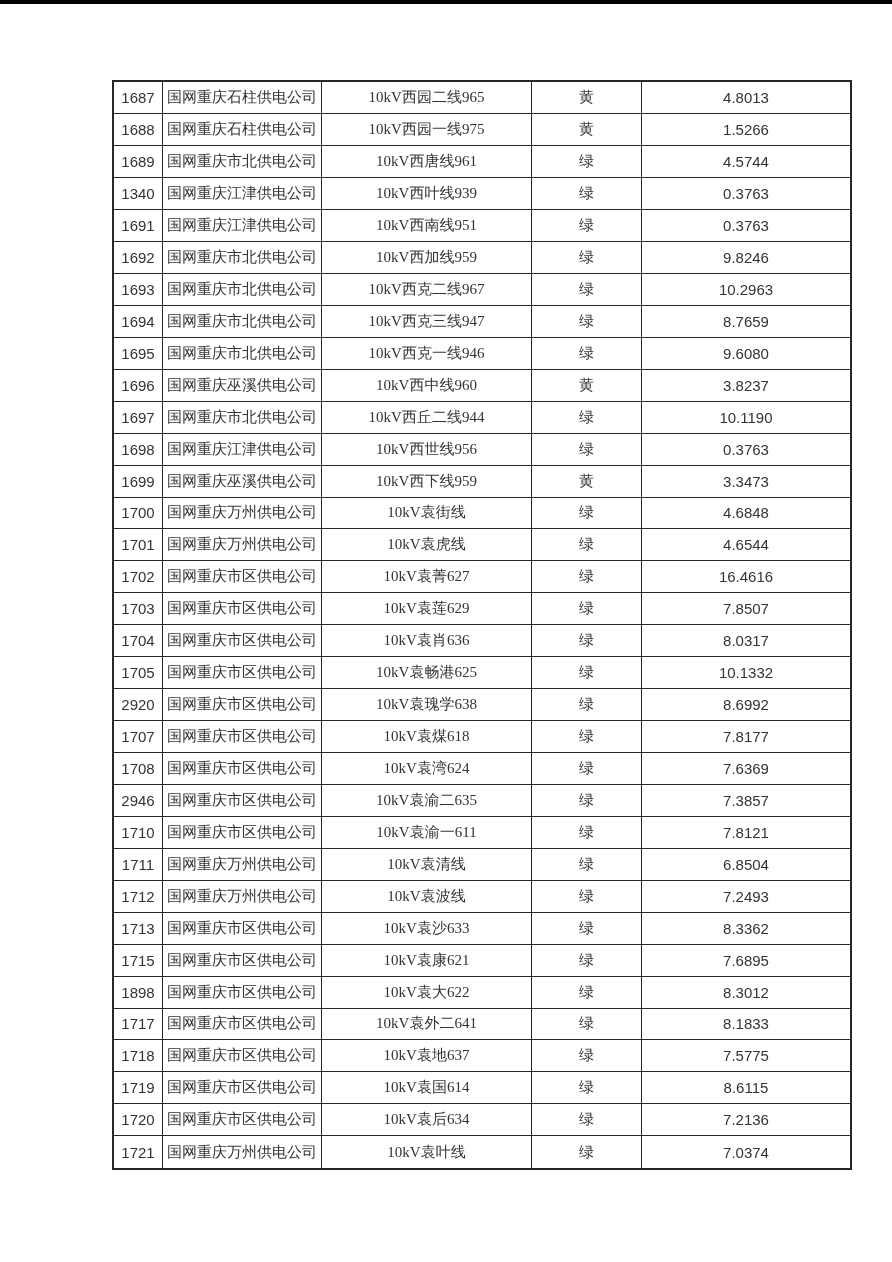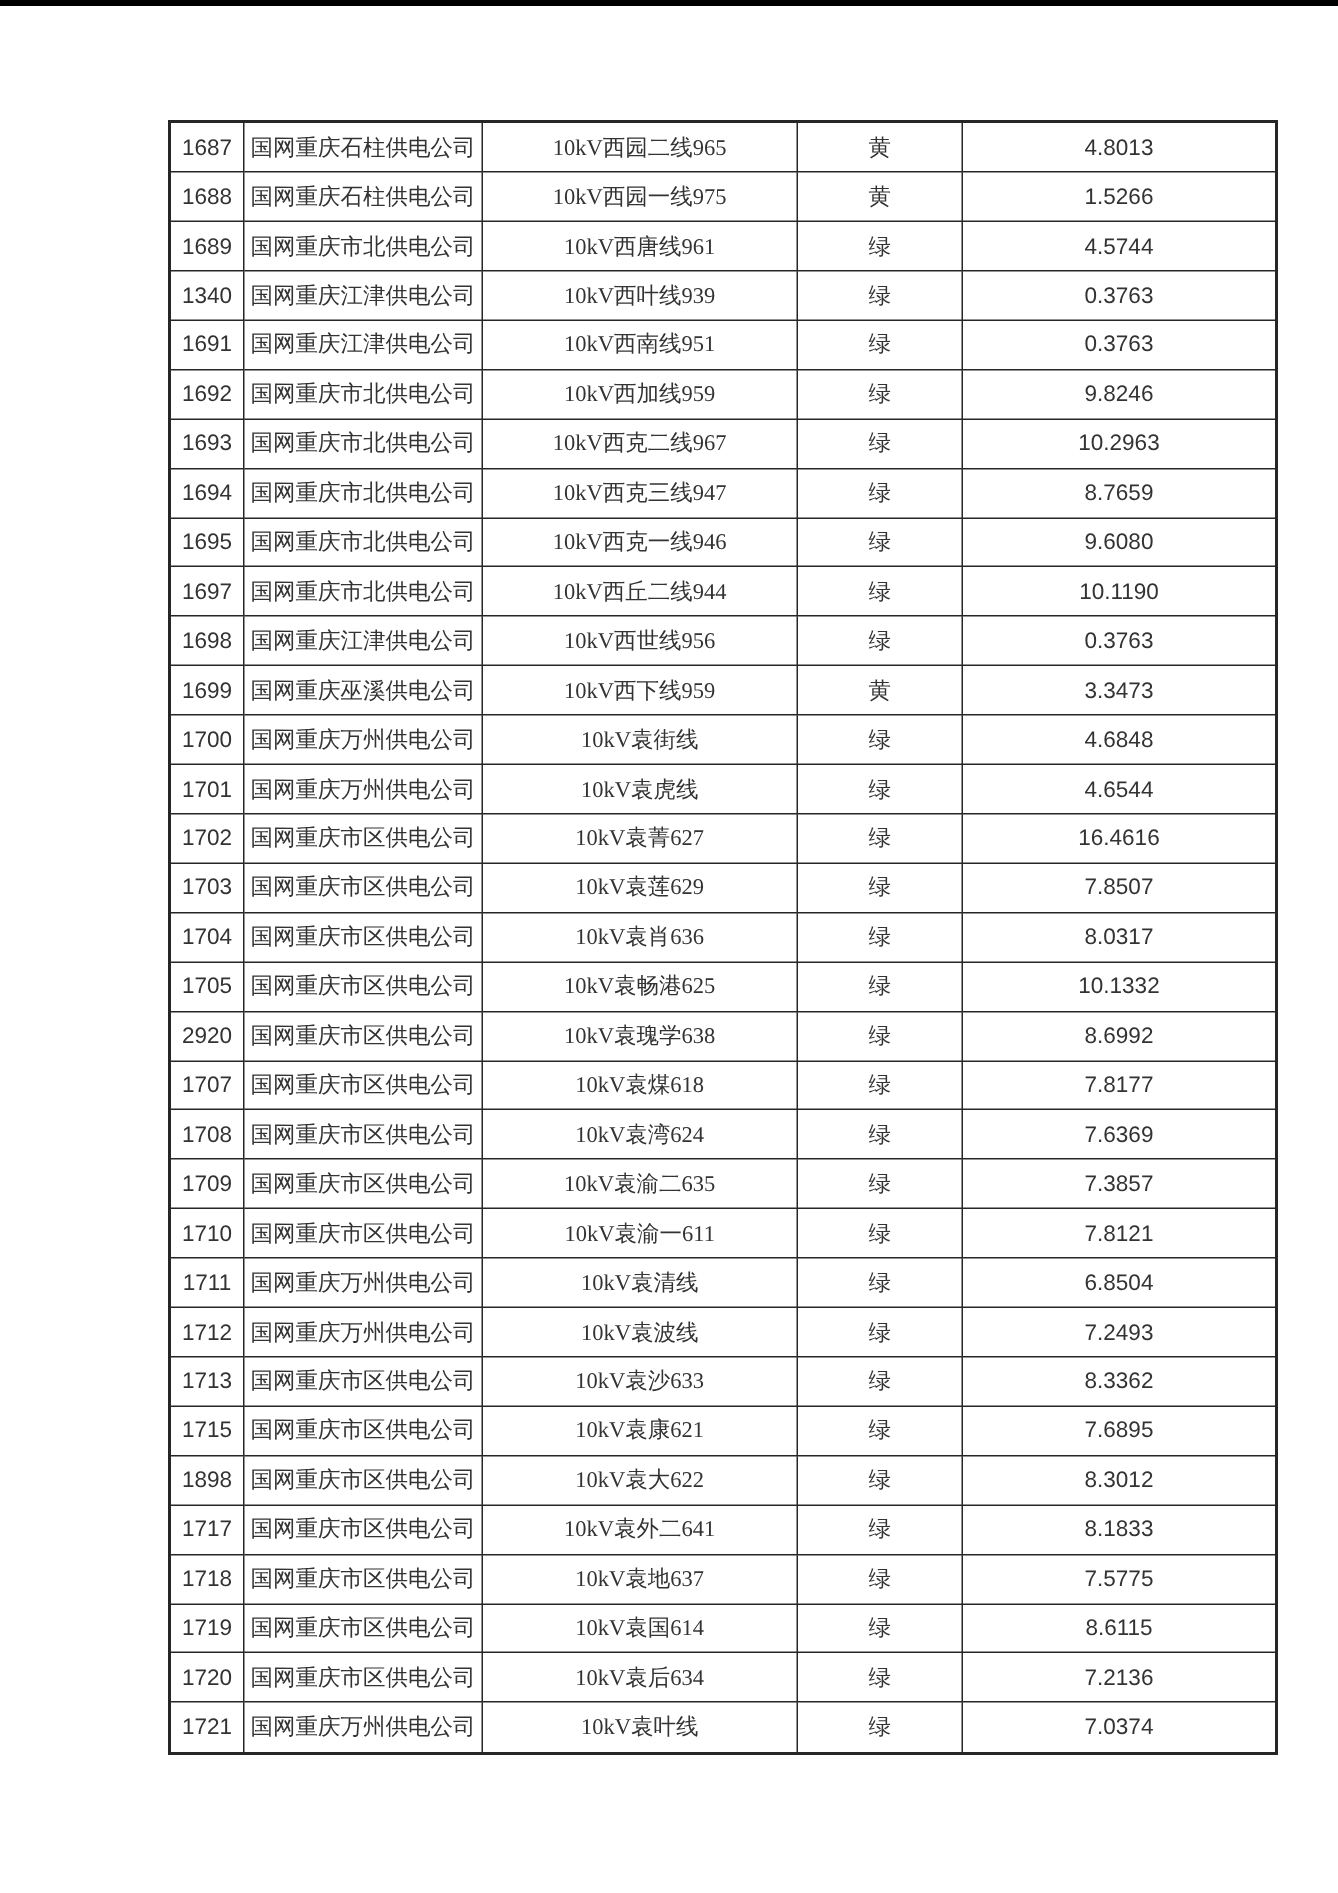--- a/index.html
+++ b/index.html
@@ -117,20 +117,27 @@
             <td class="col-value">8.7659</td>
           </tr>
           <tr>
             <td class="col-serial">1695</td>
             <td class="col-company">国网重庆市北供电公司</td>
             <td class="col-line">10kV西克一线946</td>
             <td class="col-status">绿</td>
             <td class="col-value">9.6080</td>
           </tr>
           <tr>
+            <td class="col-serial">1696</td>
+            <td class="col-company">国网重庆巫溪供电公司</td>
+            <td class="col-line">10kV西中线960</td>
+            <td class="col-status">黄</td>
+            <td class="col-value">3.8237</td>
+          </tr>
+          <tr>
             <td class="col-serial">1697</td>
             <td class="col-company">国网重庆市北供电公司</td>
             <td class="col-line">10kV西丘二线944</td>
             <td class="col-status">绿</td>
             <td class="col-value">10.1190</td>
           </tr>
           <tr>
             <td class="col-serial">1698</td>
             <td class="col-company">国网重庆江津供电公司</td>
             <td class="col-line">10kV西世线956</td>
@@ -201,21 +208,21 @@
             <td class="col-value">7.8177</td>
           </tr>
           <tr>
             <td class="col-serial">1708</td>
             <td class="col-company">国网重庆市区供电公司</td>
             <td class="col-line">10kV袁湾624</td>
             <td class="col-status">绿</td>
             <td class="col-value">7.6369</td>
           </tr>
           <tr>
-            <td class="col-serial">1709</td>
+            <td class="col-serial">2946</td>
             <td class="col-company">国网重庆市区供电公司</td>
             <td class="col-line">10kV袁渝二635</td>
             <td class="col-status">绿</td>
             <td class="col-value">7.3857</td>
           </tr>
           <tr>
             <td class="col-serial">1710</td>
             <td class="col-company">国网重庆市区供电公司</td>
             <td class="col-line">10kV袁渝一611</td>
             <td class="col-status">绿</td>

